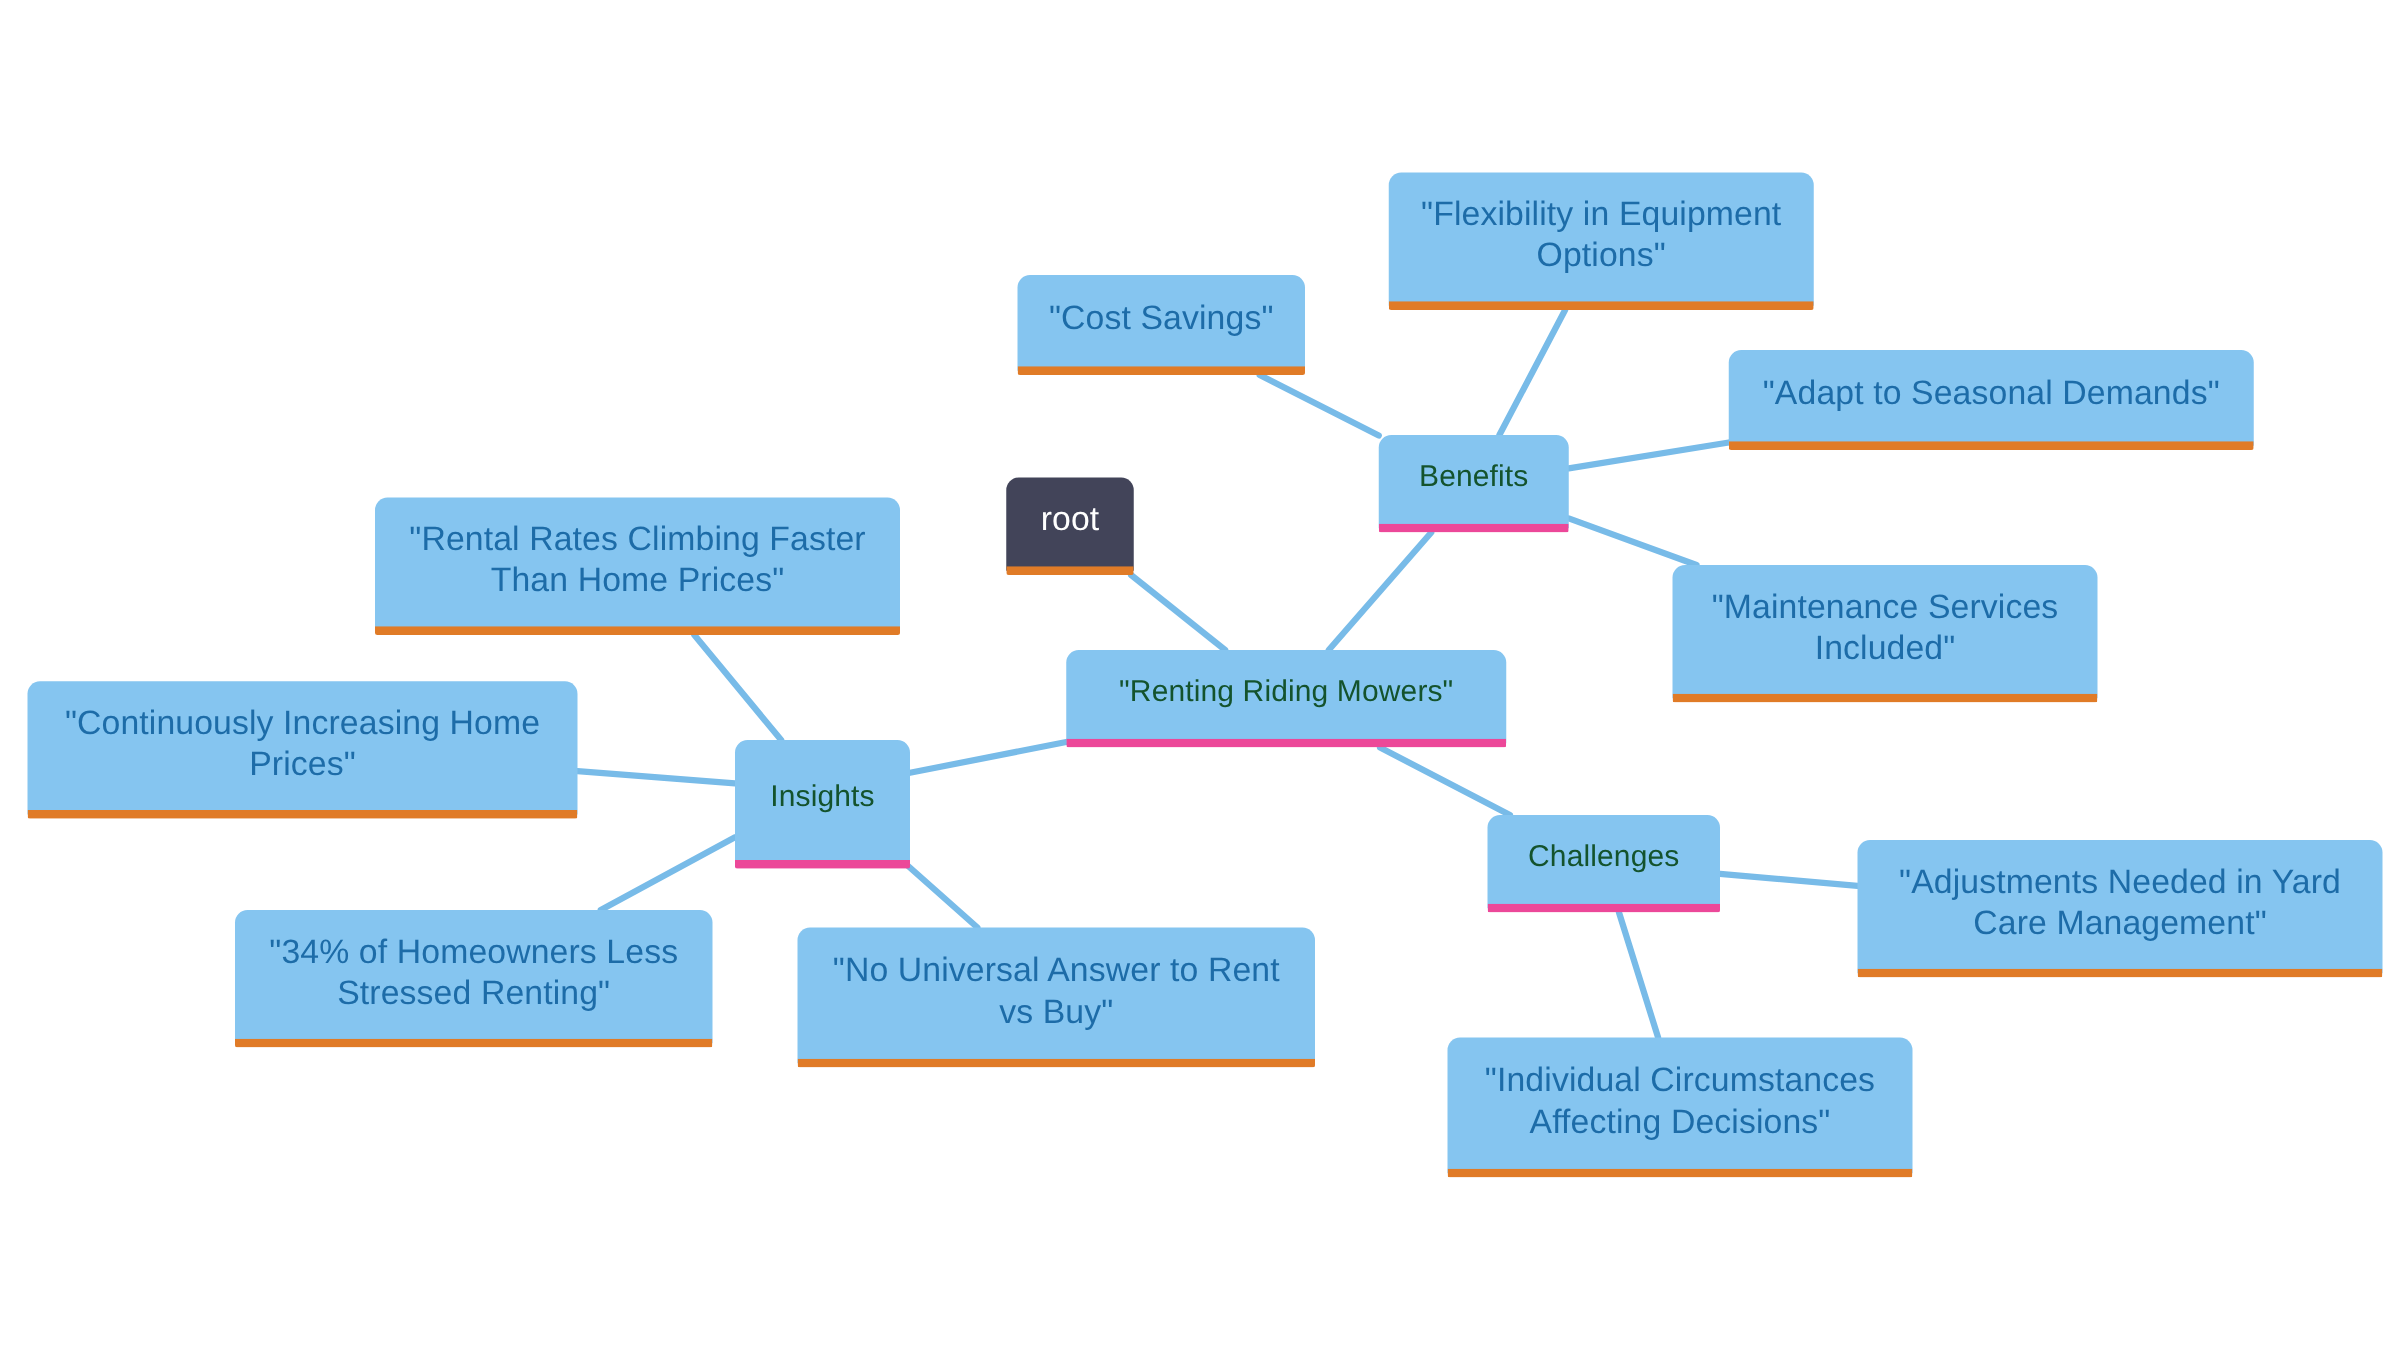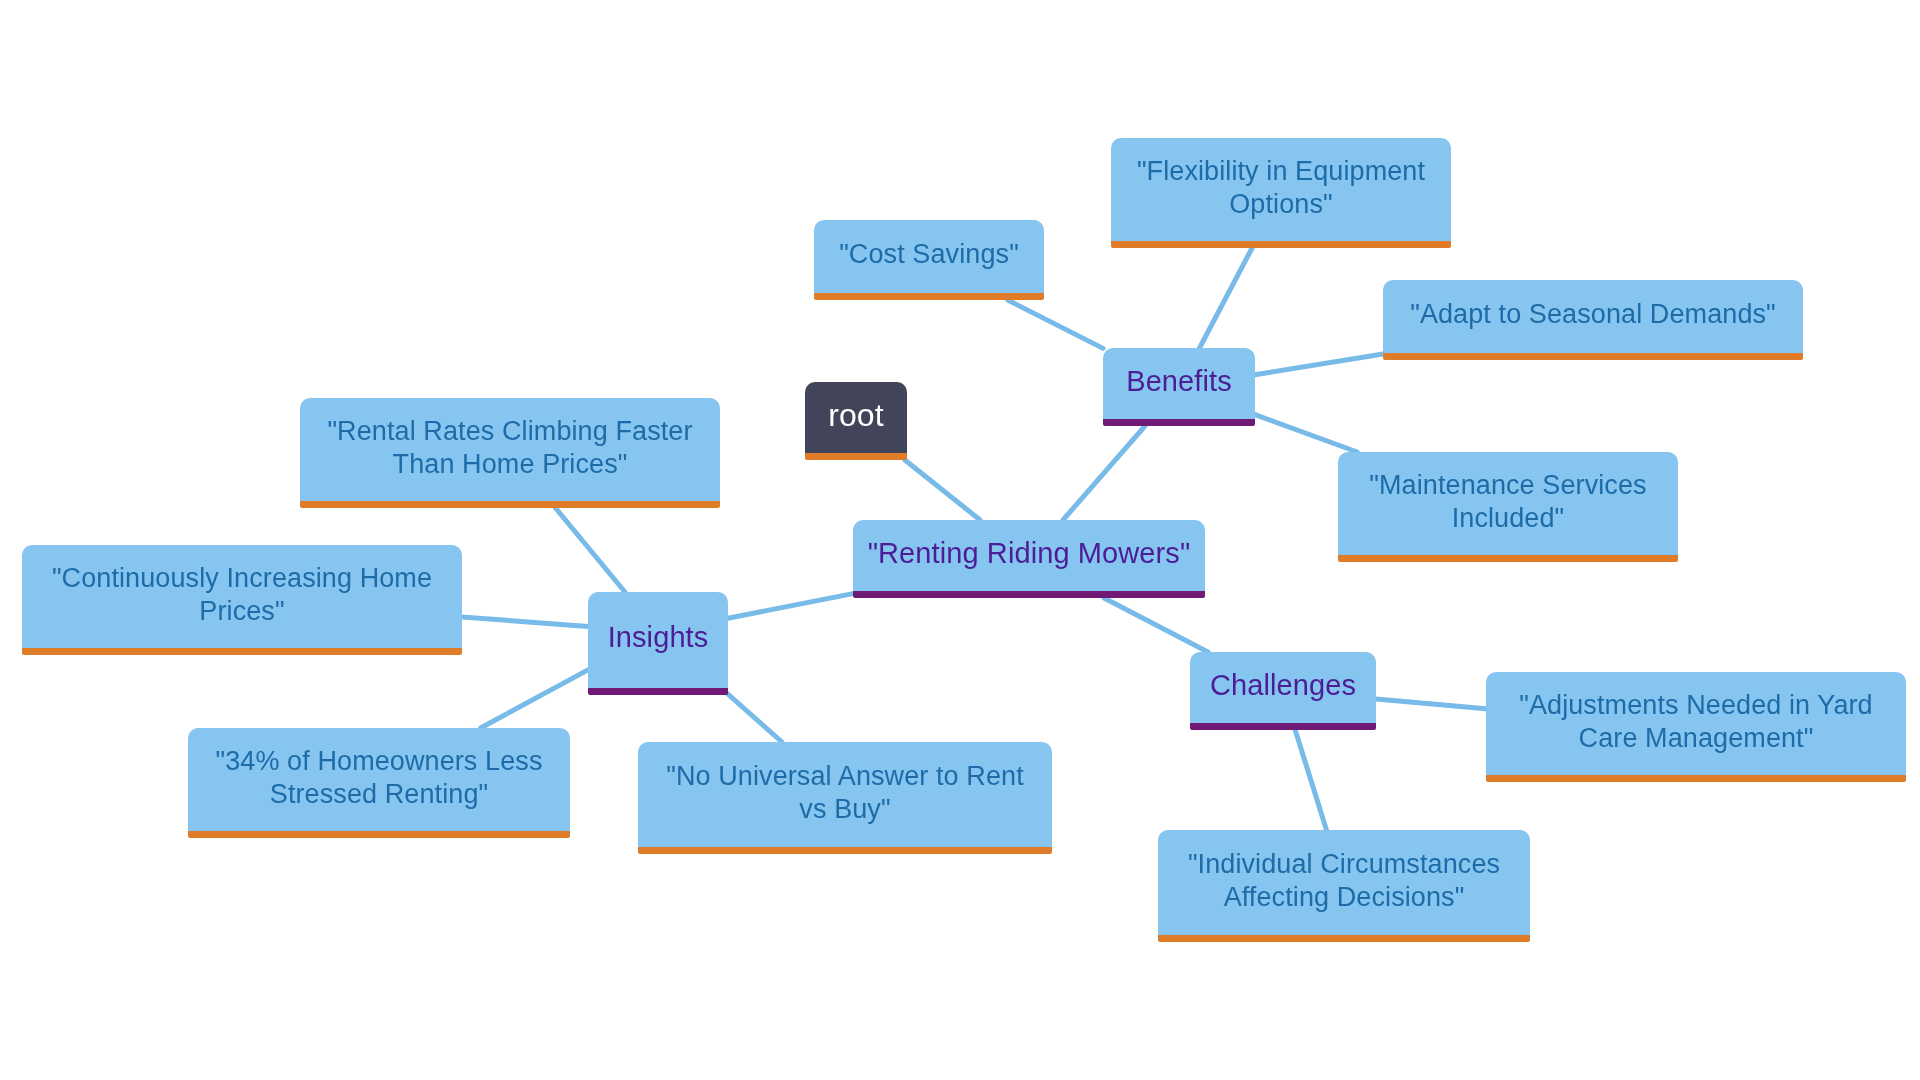--- a/index.html
+++ b/index.html
@@ -34,29 +34,29 @@
     align-items: center;
     justify-content: center;
     text-align: center;
     padding: 6px 14px 10px 14px;
     line-height: 1.22;
     white-space: pre-line;
     letter-spacing: 0.1px;
   }
   .node-branch {
     background: #85c5f0;
-    color: #4c1d95;
-    border-bottom: 7px solid #701a75;
-    font-size: 29px;
+    color: #14532d;
+    border-bottom: 7px solid #ec4899;
+    font-size: 24px;
   }
   .node-root {
     background: #424459;
     color: #ffffff;
     border-bottom: 7px solid #e07b27;
-    font-size: 32px;
+    font-size: 27px;
   }
   .node-leaf {
     background: #85c5f0;
     color: #1d6ca8;
     border-bottom: 7px solid #e07b27;
     font-size: 27px;
   }
 </style>
 </head>
 <body>

